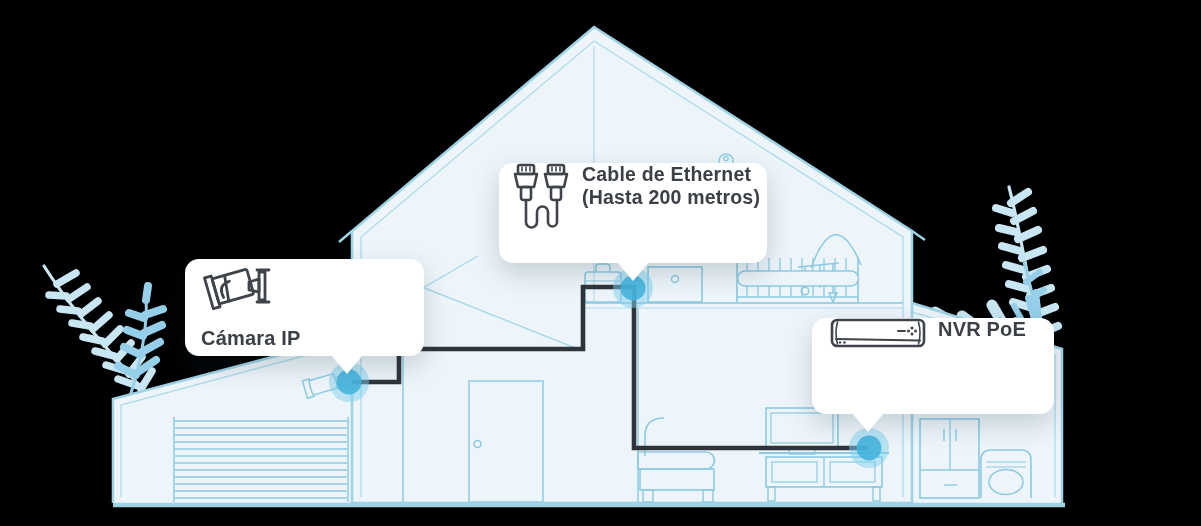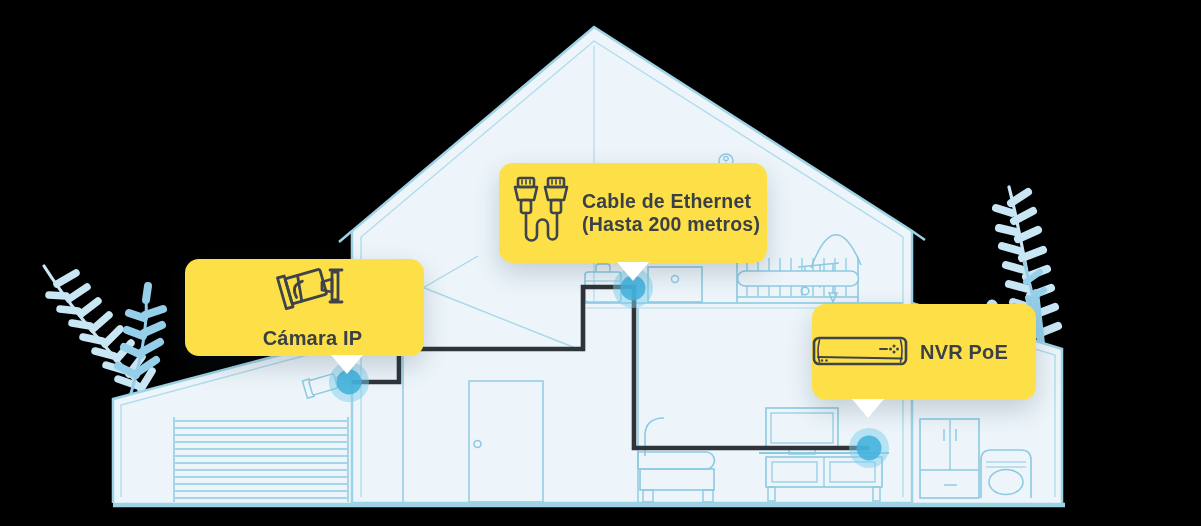--- a/index.html
+++ b/index.html
@@ -1,31 +1,31 @@
 <!DOCTYPE html>
 <html><head>
 <meta charset="utf-8">
 <style>
   html,body{margin:0;padding:0;background:#000;}
   .stage{position:relative;width:1201px;height:526px;background:#000;overflow:hidden;
          font-family:"Liberation Sans",sans-serif;}
   .stage svg.house{position:absolute;left:0;top:0;}
-  .callout{position:absolute;background:#fde047;border-radius:14px;
+  .callout{position:absolute;background:#ffffff;border-radius:14px;
            box-shadow:0 10px 26px rgba(25,50,70,.20);
-           display:flex;align-items:center;z-index:5;}
+           display:flex;align-items:flex-start;z-index:5;}
   .callout .tail{position:absolute;bottom:-18px;width:32px;height:19px;background:#fff;
                  clip-path:polygon(0 0,100% 0,50% 100%);}
   .lbl{color:#3b4046;font-weight:700;font-size:20px;letter-spacing:.2px;line-height:23px;
        white-space:pre;}
   .callout-camera{left:185px;top:259px;width:223px;height:97px;padding-left:16px;gap:16px;flex-direction:column;}
   .callout-camera .tail{left:146px;}
   .callout-ethernet{left:499px;top:163px;width:254px;height:100px;padding-left:14px;gap:11px;}
   .callout-ethernet .tail{left:118px;}
   .callout-ethernet .lbl{font-size:19.5px;}
-  .callout-nvr{left:812px;top:304px;width:224px;height:96px;gap:12px;}
+  .callout-nvr{left:812px;top:318px;width:224px;height:96px;padding-left:18px;gap:12px;}
   .callout-nvr .tail{left:40px;}
   .ico{flex:0 0 auto;display:block;}
 </style>
 </head>
 <body>
 
 <div class="stage">
 
   <svg class="house" width="1201" height="526" viewBox="0 0 1201 526">
 

